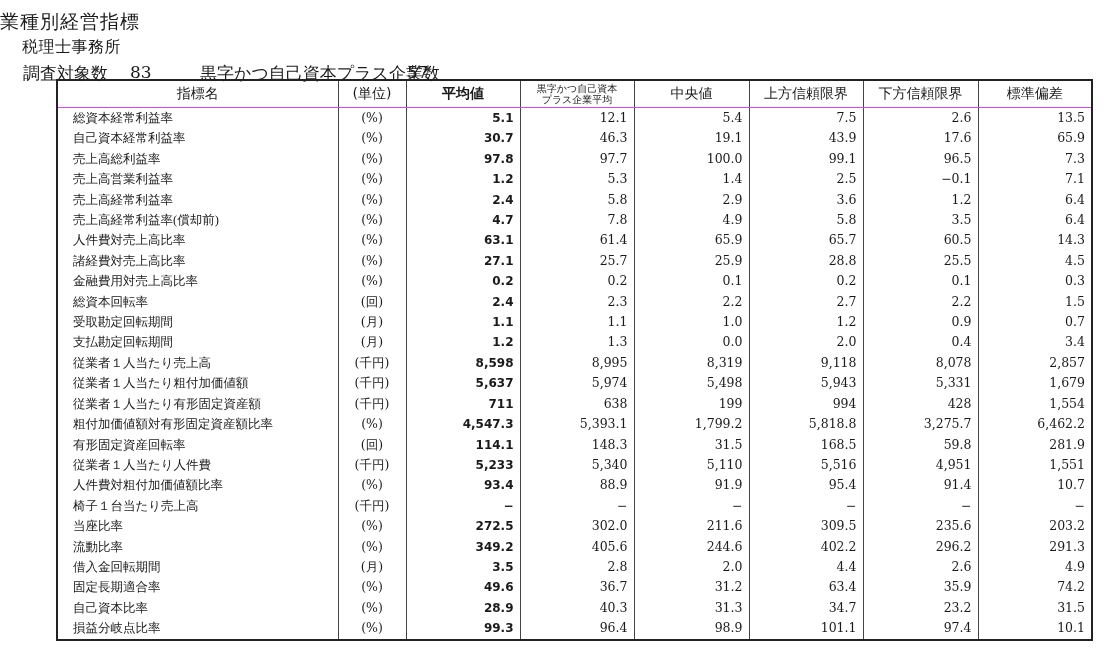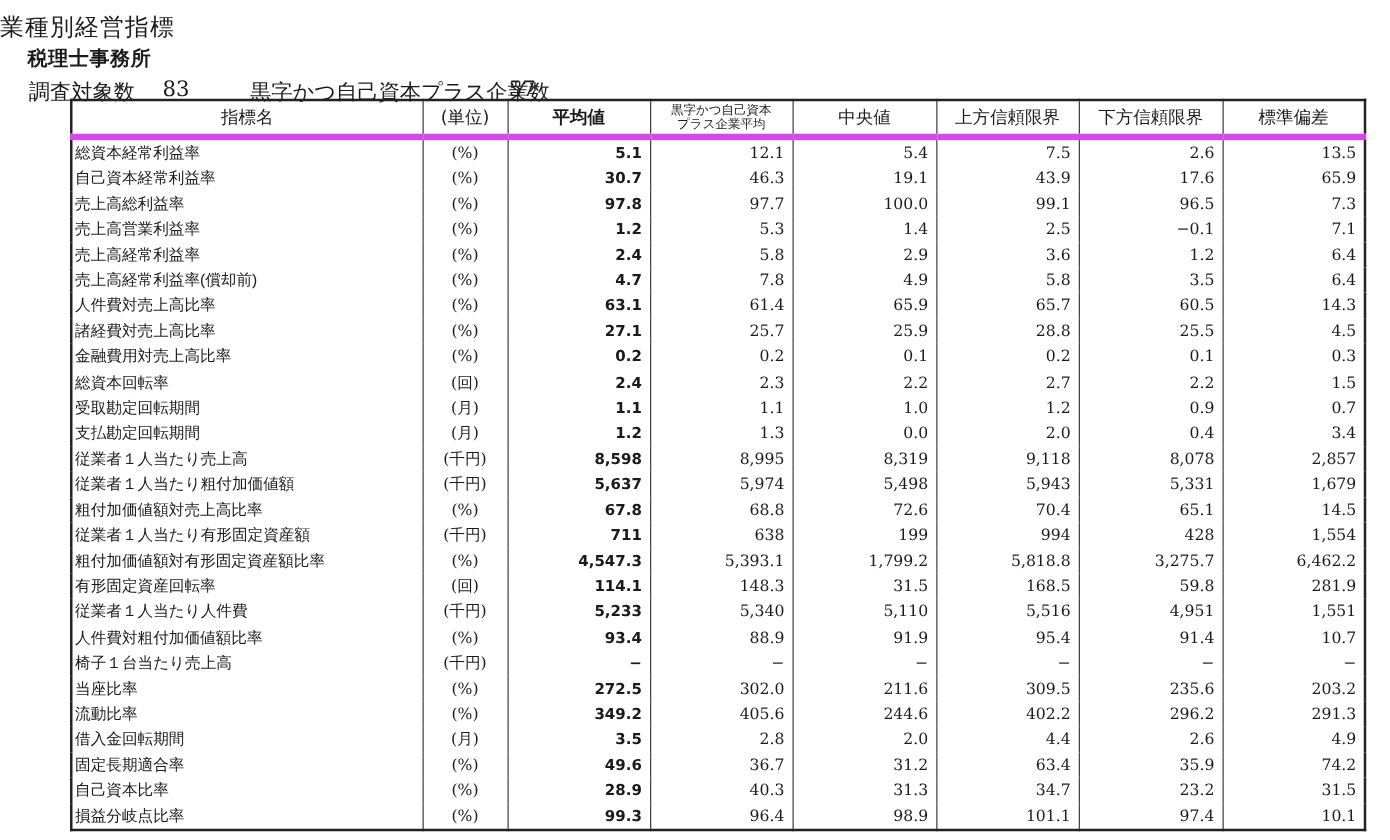--- a/index.html
+++ b/index.html
@@ -1,32 +1,32 @@
 <!DOCTYPE html>
 <html><head>
 <meta charset="utf-8">
 <style>
   html, body { margin:0; padding:0; background:#ffffff; }
   body { width:1112px; height:672px; position:relative; overflow:hidden;
          font-family:"DejaVu Serif","Liberation Serif",serif; color:#1a1a1a; }
   .title { position:absolute; left:0; width:1010px; top:9px; text-align:left;
            font-family:Liberation Serif, serif; font-size:19px; letter-spacing:1px; }
   .subtitle { position:absolute; left:22px; top:37px; font-family:"DejaVu Sans","Liberation Sans",sans-serif;
-              font-size:16px; font-weight:bold; letter-spacing:0.5px; }
+              font-size:16px; font-weight:normal; letter-spacing:0.5px; }
   .meta { position:absolute; top:62px; font-size:17px; white-space:nowrap; }
   table { position:absolute; left:56px; top:79px; border-collapse:collapse;
           border:2px solid #222; table-layout:fixed; }
   th, td { border-left:1px solid #444; border-right:1px solid #444; padding:0;
            font-size:12.5px; white-space:nowrap; overflow:hidden; }
-  thead th { height:26px; border-bottom:5px solid #d946ef; font-weight:normal; text-align:center;
+  thead th { height:26px; border-bottom:1px solid #d946ef; font-weight:normal; text-align:center;
              font-family:"DejaVu Sans","Liberation Sans",sans-serif; font-size:14px; }
   thead th.bold { font-weight:bold; }
   thead th.small { font-size:10px; line-height:11px; }
   tbody td { height:20.4px; line-height:20.4px; }
-  td.name { padding-left:2px; text-align:left; font-family:Liberation Sans, sans-serif; font-size:12.5px; }
+  td.name { padding-left:15px; text-align:left; font-family:Liberation Serif, serif; font-size:12.5px; }
   td.unit { text-align:center; }
   td.num { text-align:right; padding-right:6px; }
   td.avg { font-weight:bold; font-family:"DejaVu Sans","Liberation Sans",sans-serif; font-size:12px;margin-top:35px; }
 </style>
 </head>
 <body>
 
 <div class="title">業種別経営指標</div>
 <div class="subtitle">税理士事務所</div>
 <div class="meta" style="left:23px">調査対象数</div>
@@ -195,30 +195,20 @@
         <td class="name">従業者１人当たり粗付加価値額</td>
         <td class="unit">(千円)</td>
         <td class="num avg">5,637</td>
         <td class="num">5,974</td>
         <td class="num">5,498</td>
         <td class="num">5,943</td>
         <td class="num">5,331</td>
         <td class="num">1,679</td>
       </tr>
       <tr>
-        <td class="name">粗付加価値額対売上高比率</td>
-        <td class="unit">(%)</td>
-        <td class="num avg">67.8</td>
-        <td class="num">68.8</td>
-        <td class="num">72.6</td>
-        <td class="num">70.4</td>
-        <td class="num">65.1</td>
-        <td class="num">14.5</td>
-      </tr>
-      <tr>
         <td class="name">従業者１人当たり有形固定資産額</td>
         <td class="unit">(千円)</td>
         <td class="num avg">711</td>
         <td class="num">638</td>
         <td class="num">199</td>
         <td class="num">994</td>
         <td class="num">428</td>
         <td class="num">1,554</td>
       </tr>
       <tr>

